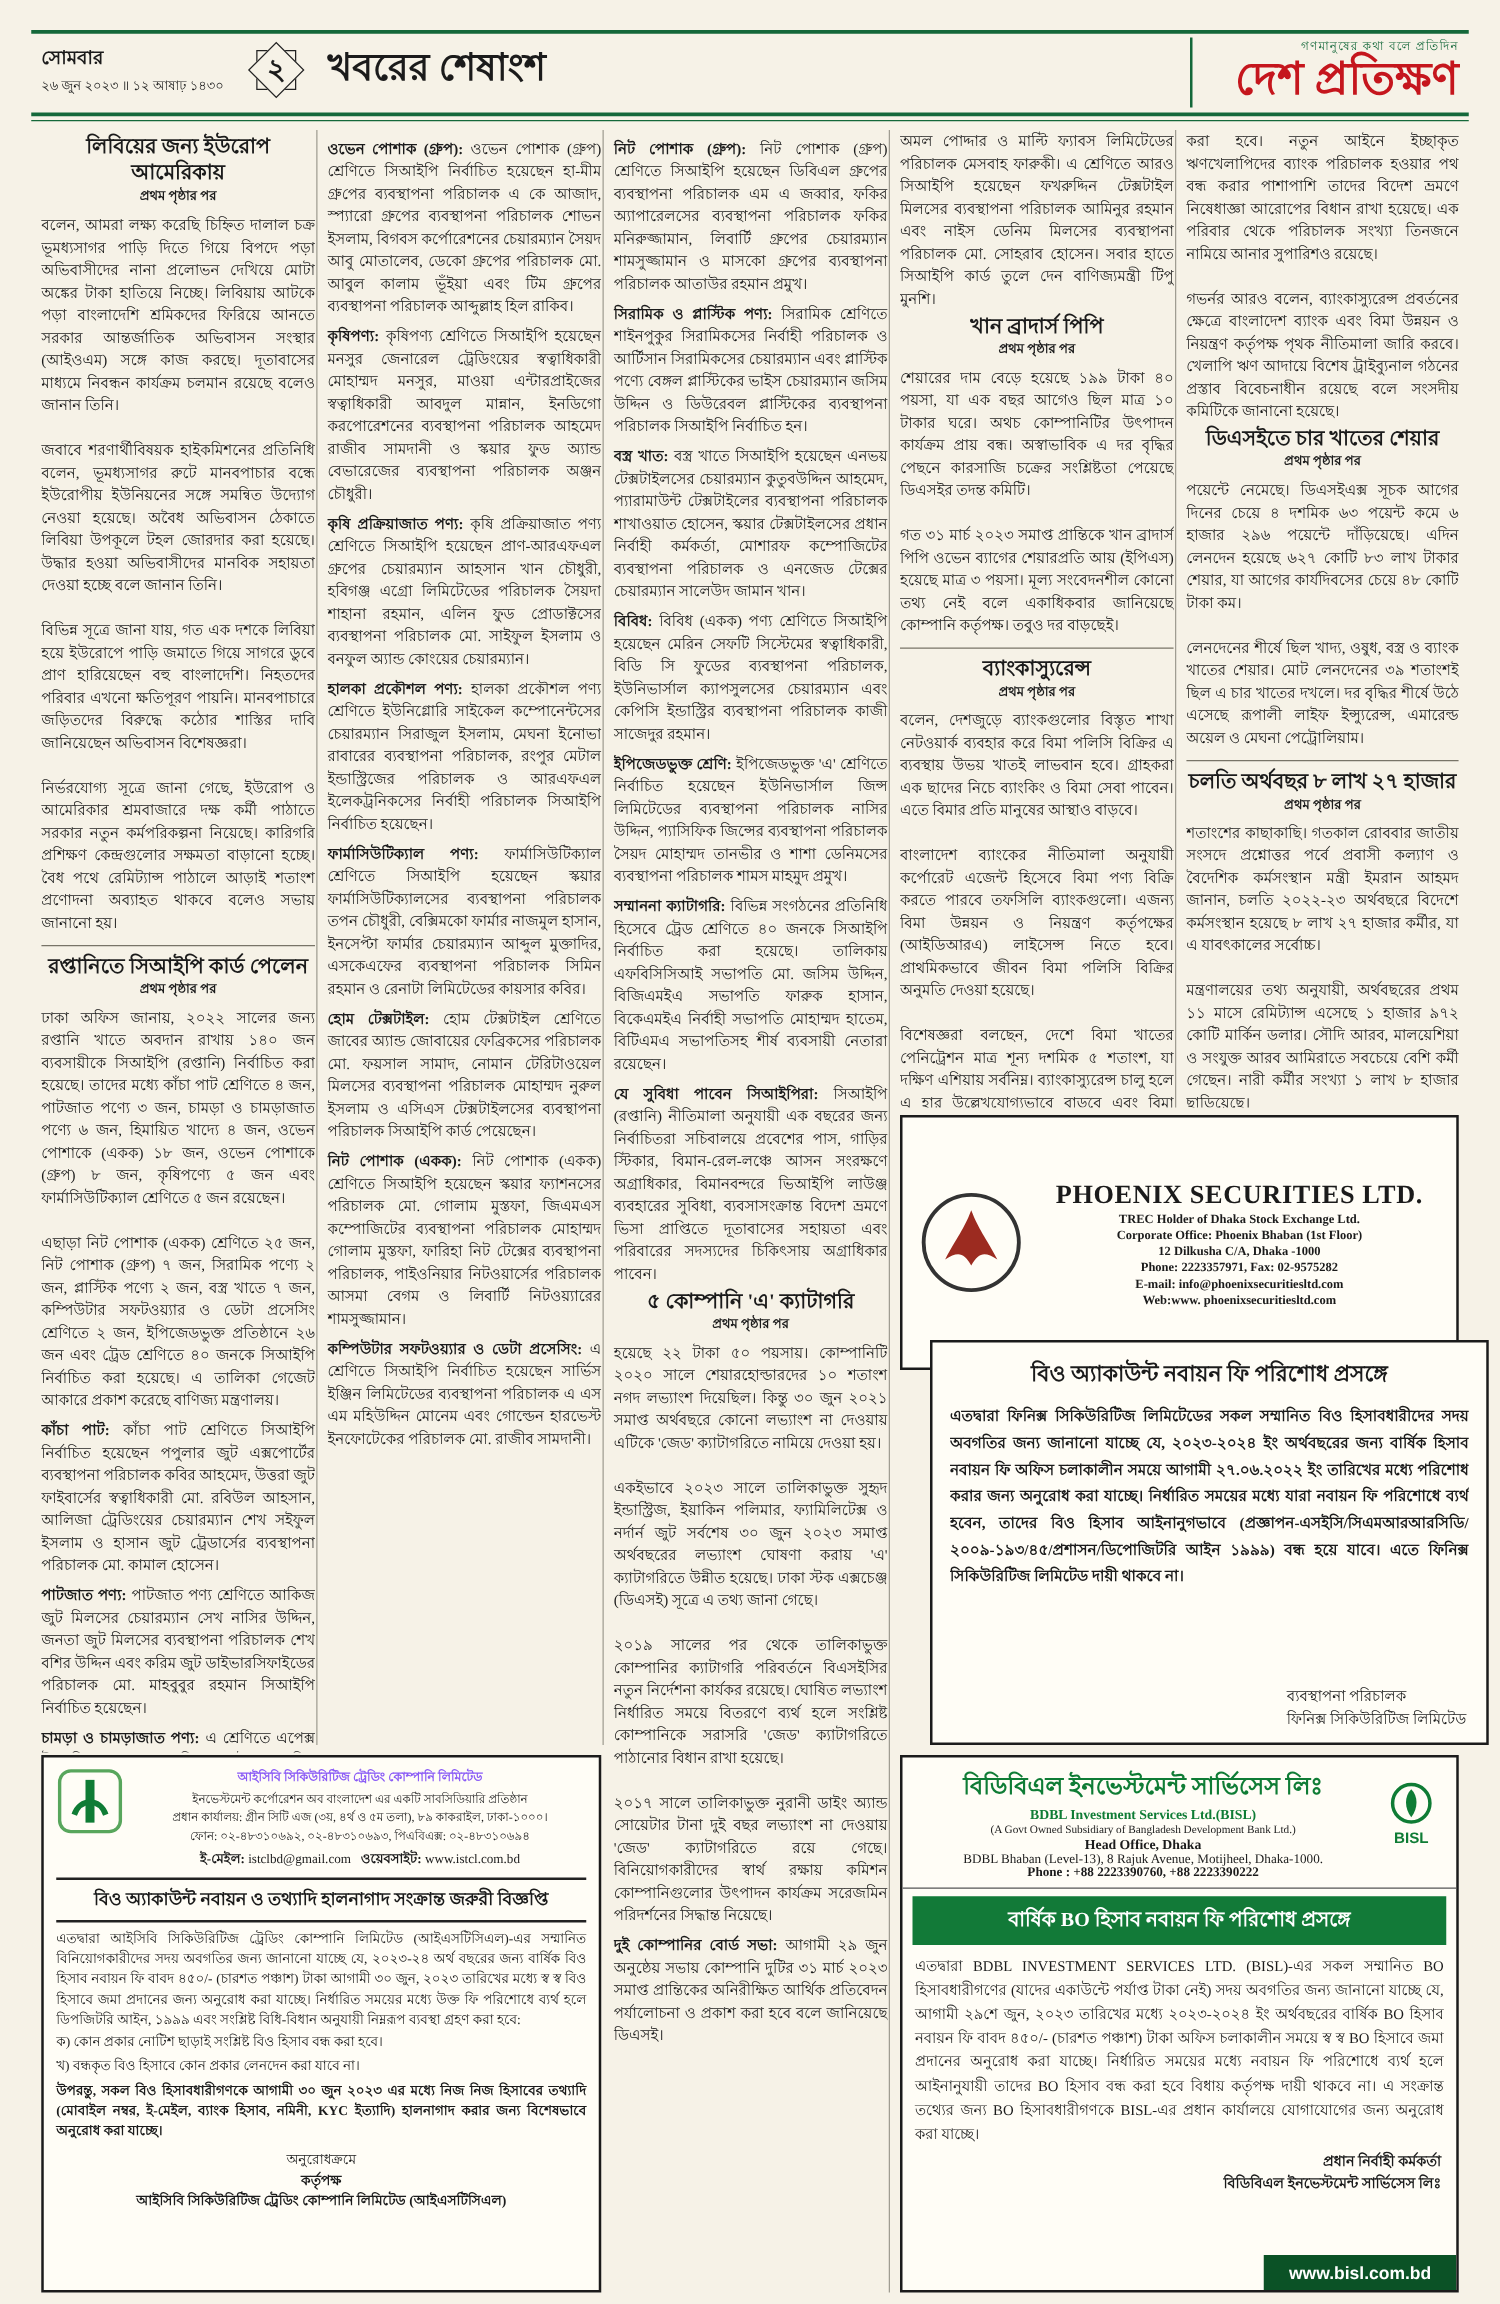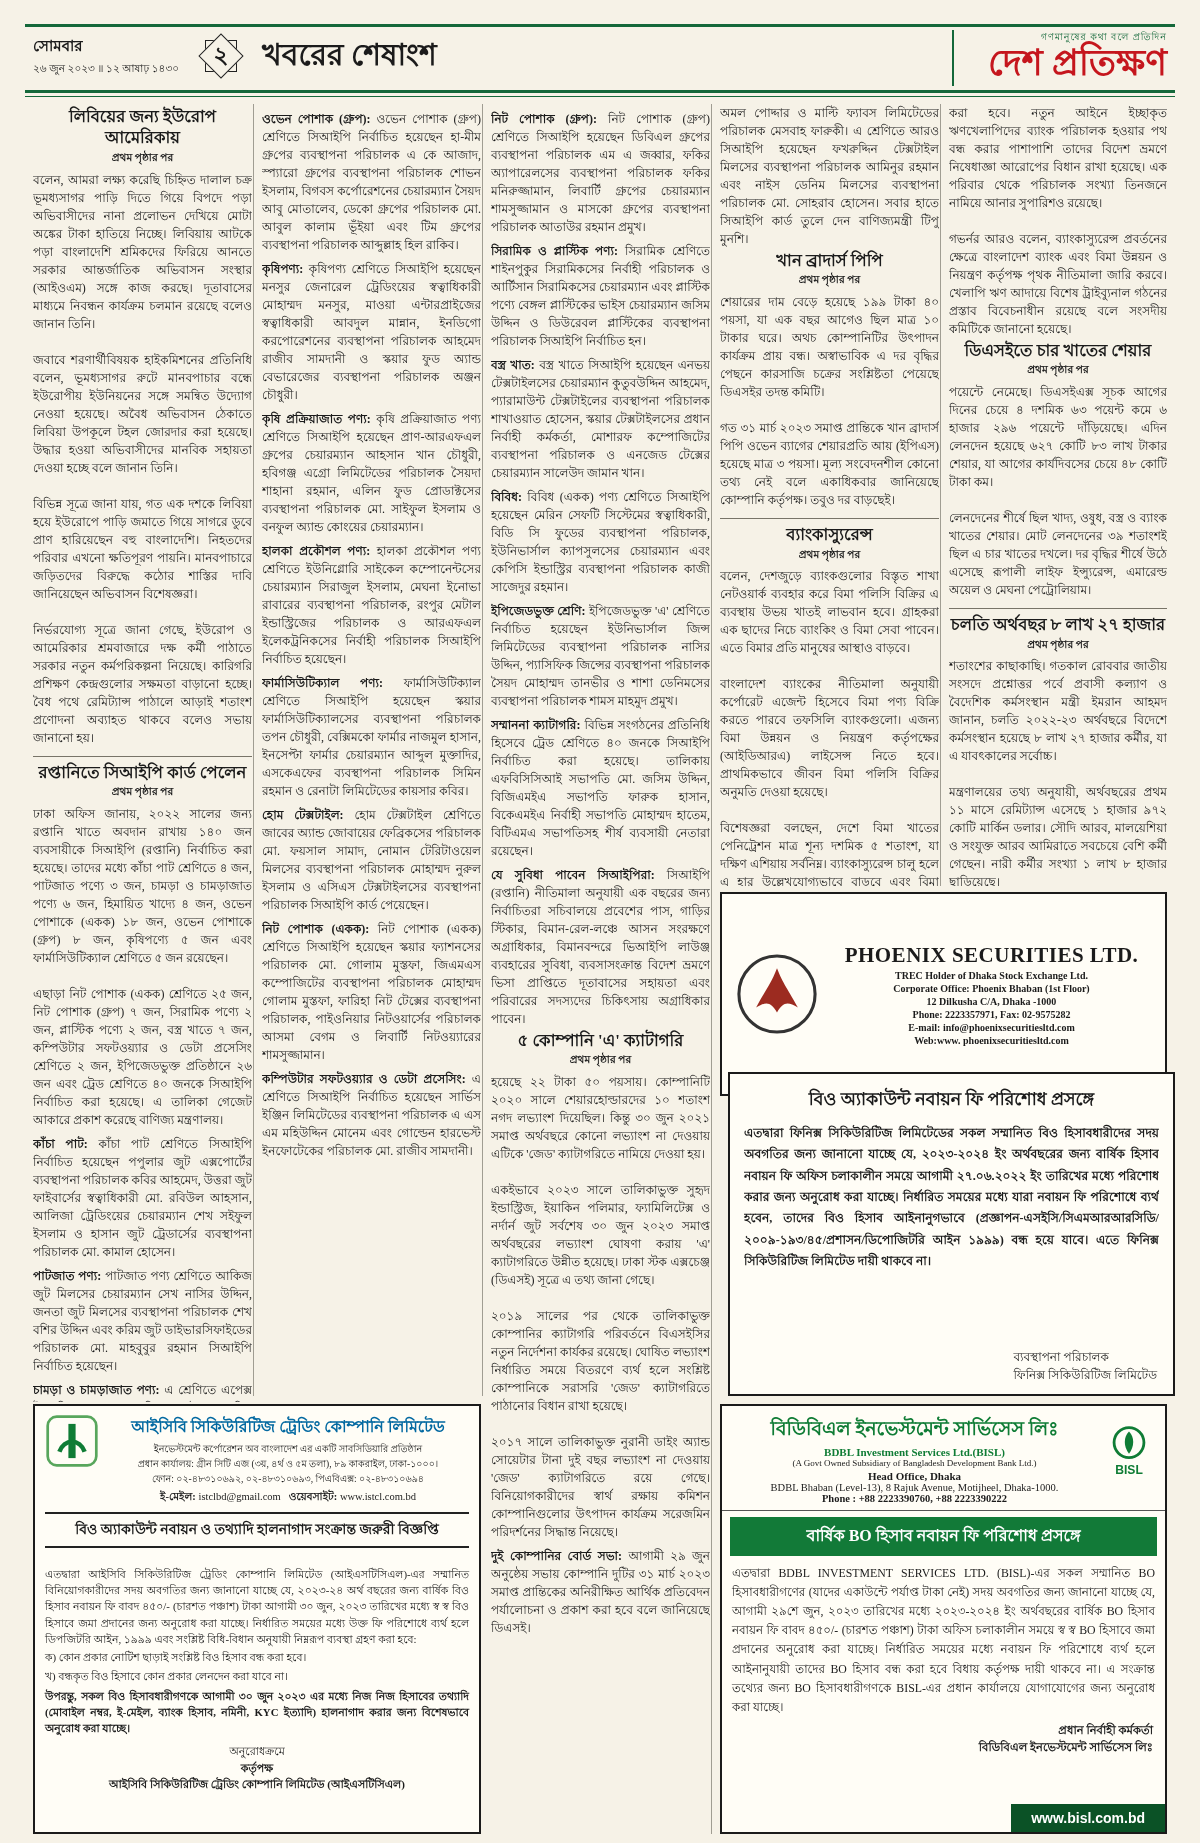--- a/index.html
+++ b/index.html
@@ -35,26 +35,26 @@
   .phx-line{font-size:10px;font-weight:bold;margin-top:2px;}
   .phxn{padding:12px 14px;}
   .phxn-title{text-align:center;font-weight:bold;font-size:17.5px;margin-bottom:8px;}
   .phxn-body{font-size:12.2px;font-weight:bold;line-height:1.75;text-align:justify;max-height:222px;overflow:hidden;}
   .phxn-sign{position:absolute;right:16px;bottom:10px;text-align:left;font-weight:normal;font-size:12px;line-height:1.45;margin-top:40px;}
   
   .icb{padding:8px 10px;}
   .icb-top{display:flex;gap:8px;align-items:flex-start;}
   .icb-logo{flex:0 0 54px;}
   .icb-head{flex:1;text-align:center;}
-  .icb-name{font-size:16px;font-weight:bold;color:#0369a1;}
+  .icb-name{font-size:10px;font-weight:bold;color:#8b5cf6;}
   .icb-sub{font-size:9.5px;margin-top:1px;}
   .icb-addr{font-size:9.5px;}
   .icb-contact{font-size:10.5px;margin-top:2px;}
   .icb-ntitle{margin-top:6px;border-top:2px solid #222;border-bottom:2px solid #222;padding:4px 2px;text-align:center;font-weight:bold;font-size:14px;}
-  .icb-body{font-size:10.8px;line-height:1.5;text-align:justify;margin-top:18px;}
+  .icb-body{font-size:10.8px;line-height:1.5;text-align:justify;margin-top:5px;}
   .icb-item{font-size:10.8px;line-height:1.45;margin-top:3px;}
   .icb-foot{font-size:10.8px;font-weight:bold;margin-top:5px;text-align:justify;line-height:1.45;}
   .icb-close{text-align:center;margin-top:7px;font-size:11px;line-height:1.5;}
   .icb-close .b{font-weight:bold;}
   
   .bdbl{padding:0;}
   .bdbl-head{position:relative;padding:8px 70px 6px 12px;text-align:center;border-bottom:1px solid #555;}
   .bdbl-nm-bn{font-size:19px;font-weight:bold;color:#0f7c35;}
   .bdbl-nm-en{font-size:11px;font-weight:bold;color:#0f7c35;}
   .bdbl-sub{font-size:9px;}
@@ -212,21 +212,21 @@
       <div class="phx-name">PHOENIX SECURITIES LTD.</div>
       <div class="phx-line">TREC Holder of Dhaka Stock Exchange Ltd.</div>
       <div class="phx-line">Corporate Office: Phoenix Bhaban (1st Floor)</div>
       <div class="phx-line">12 Dilkusha C/A, Dhaka -1000</div>
       <div class="phx-line">Phone: 2223357971, Fax: 02-9575282</div>
       <div class="phx-line">E-mail: info@phoenixsecuritiesltd.com</div>
       <div class="phx-line">Web:www. phoenixsecuritiesltd.com</div>
     </div>
   </div>
 
-  <div class="adbox phxn" style="left:728px;top:1072px;width:447px;height:324px;">
+  <div class="adbox phxn" style="left:744px;top:1072px;width:447px;height:324px;">
     <div class="phxn-title">বিও অ্যাকাউন্ট নবায়ন ফি পরিশোধ প্রসঙ্গে</div>
     <div class="phxn-body">এতদ্বারা ফিনিক্স সিকিউরিটিজ লিমিটেডের সকল সম্মানিত বিও হিসাবধারীদের সদয় অবগতির জন্য জানানো যাচ্ছে যে, ২০২৩-২০২৪ ইং অর্থবছরের জন্য বার্ষিক হিসাব নবায়ন ফি অফিস চলাকালীন সময়ে আগামী ২৭.০৬.২০২২ ইং তারিখের মধ্যে পরিশোধ করার জন্য অনুরোধ করা যাচ্ছে। নির্ধারিত সময়ের মধ্যে যারা নবায়ন ফি পরিশোধে ব্যর্থ হবেন, তাদের বিও হিসাব আইনানুগভাবে (প্রজ্ঞাপন-এসইসি/সিএমআরআরসিডি/২০০৯-১৯৩/৪৫/প্রশাসন/ডিপোজিটরি আইন ১৯৯৯) বন্ধ হয়ে যাবে। এতে ফিনিক্স সিকিউরিটিজ লিমিটেড দায়ী থাকবে না।</div>
     <div class="phxn-sign">
       <div>ব্যবস্থাপনা পরিচালক</div>
       <div>ফিনিক্স সিকিউরিটিজ লিমিটেড</div>
     </div>
   </div>
 
   <div class="adbox icb" style="left:33px;top:1404px;width:448px;height:430px;">
     <div class="icb-top">

